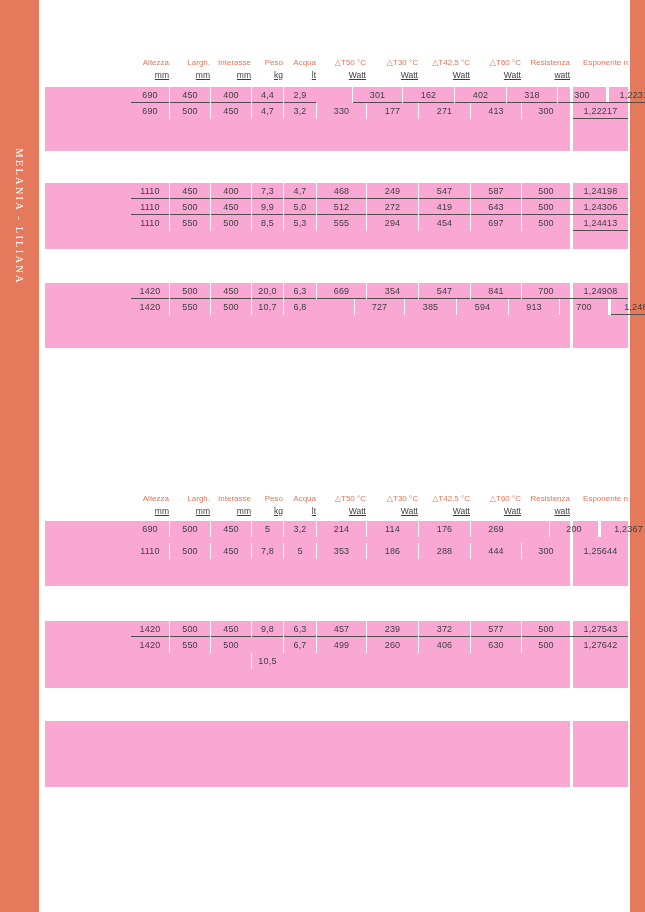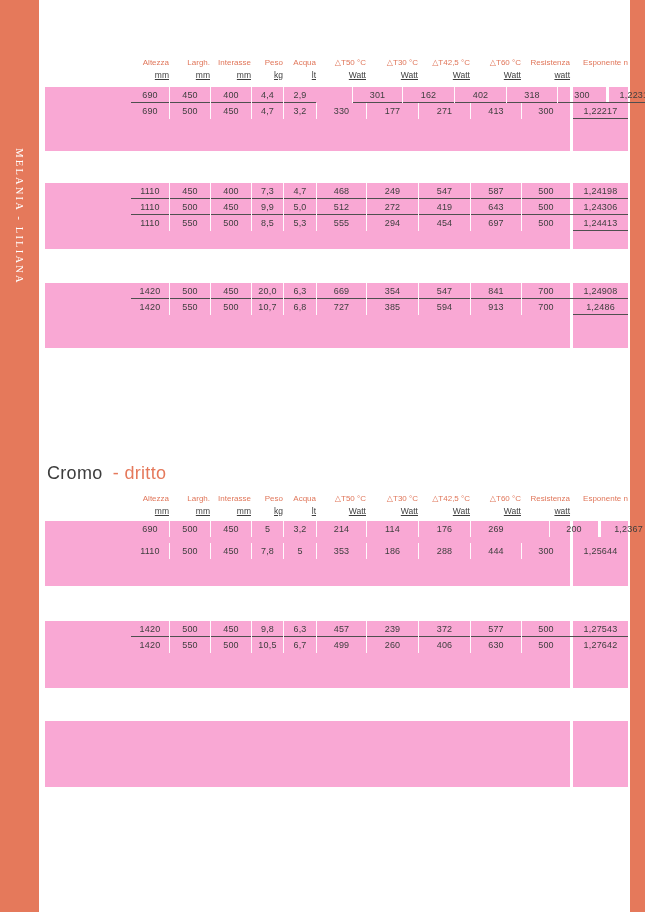--- a/index.html
+++ b/index.html
@@ -185,34 +185,30 @@
         <div class="gapcell bb"></div>
         <div class="cell bb" style="width: 55px;">1,24908</div>
       </div>
       <div class="row">
         <div class="cell" style="width: 86px;"></div>
         <div class="cell" style="width: 38px;">1420</div>
         <div class="cell sep" style="width: 41px;">550</div>
         <div class="cell sep" style="width: 41px;">500</div>
         <div class="cell sep" style="width: 32px;">10,7</div>
         <div class="cell sep" style="width: 33px;">6,8</div>
-        <div class="cell sep" style="width: 50px;">727</div>
+        <div class="cell sep" style="width: 50px; margin-left: 38px;">727</div>
         <div class="cell sep" style="width: 52px;">385</div>
         <div class="cell sep" style="width: 52px;">594</div>
         <div class="cell sep" style="width: 51px;">913</div>
         <div class="cell sep" style="width: 49px;">700</div>
         <div class="gapcell"></div>
         <div class="cell bb" style="width: 55px;">1,2486</div>
       </div>
     </div>
 
-  <div class="sec-title" style="top:463px">
-    <span>Cromo</span>
-    <span class="accent">- dritto</span>
-  </div>
   <div class="thead" style="top:491px">
       <div class="hspacer" style="width: 86px;"></div>
       <div class="hcell" style="width: 38px;">
         <div class="h1">Altezza</div>
         <div class="h2">mm</div>
       </div>
       <div class="hcell" style="width: 41px;">
         <div class="h1">Largh.</div>
         <div class="h2">mm</div>
       </div>
@@ -299,21 +295,21 @@
         <div class="cell sep bb" style="width: 51px;">577</div>
         <div class="cell sep bb" style="width: 49px;">500</div>
         <div class="gapcell bb"></div>
         <div class="cell bb" style="width: 55px;">1,27543</div>
       </div>
       <div class="row">
         <div class="cell" style="width: 86px;"></div>
         <div class="cell" style="width: 38px;">1420</div>
         <div class="cell sep" style="width: 41px;">550</div>
         <div class="cell sep" style="width: 41px;">500</div>
-        <div class="cell sep" style="width: 32px;">10,5</div>
+        <div class="cell sep" style="width: 32px; margin-top: 16px;">10,5</div>
         <div class="cell sep" style="width: 33px;">6,7</div>
         <div class="cell sep" style="width: 50px;">499</div>
         <div class="cell sep" style="width: 52px;">260</div>
         <div class="cell sep" style="width: 52px;">406</div>
         <div class="cell sep" style="width: 51px;">630</div>
         <div class="cell sep" style="width: 49px;">500</div>
         <div class="gapcell"></div>
         <div class="cell" style="width: 55px;">1,27642</div>
       </div>
     </div>

